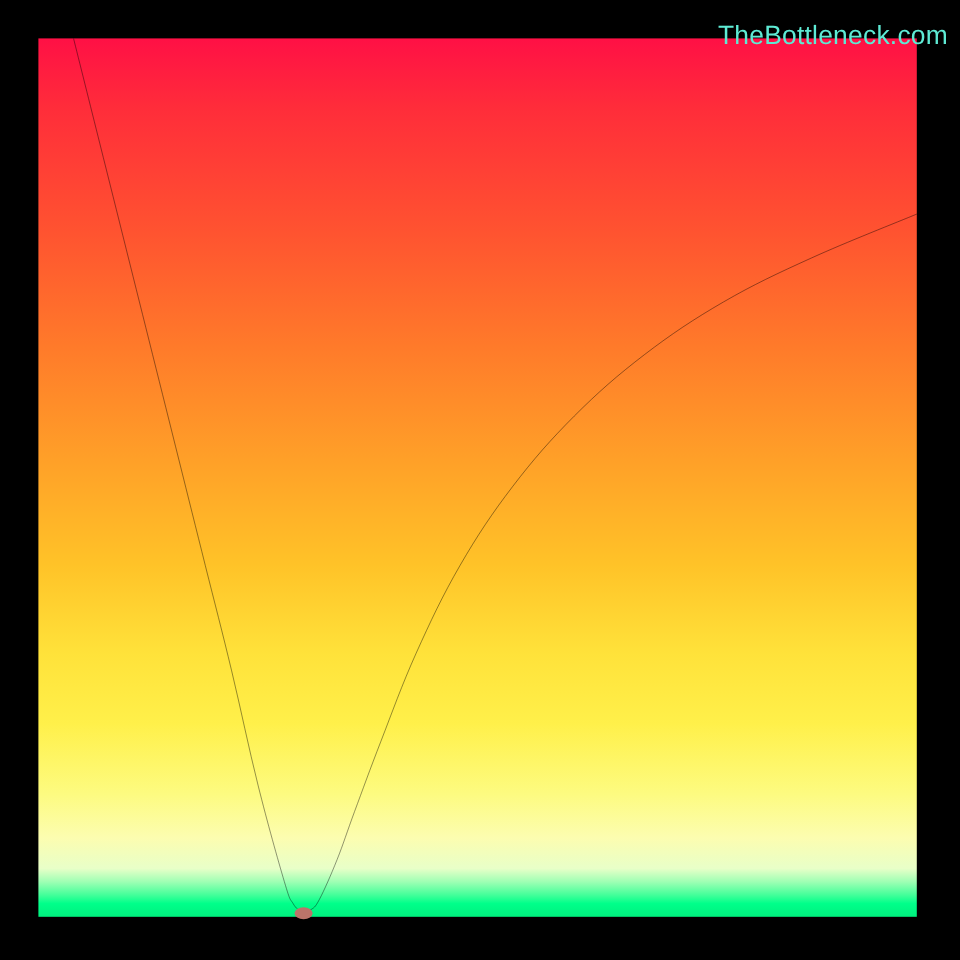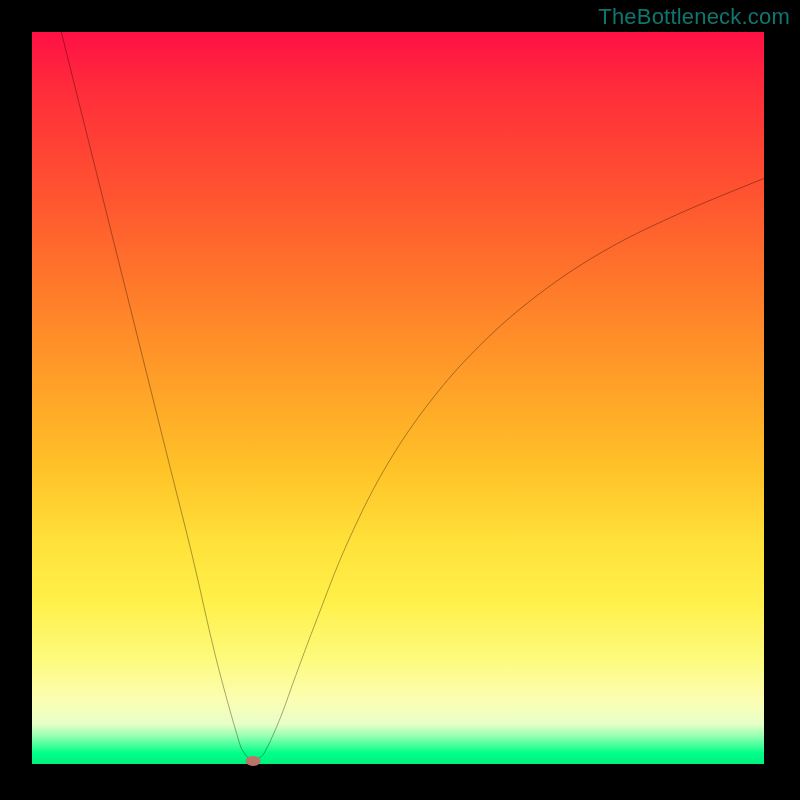--- a/index.html
+++ b/index.html
@@ -54,23 +54,23 @@
   .minimum-dot {
     position: absolute;
     width: 15px;
     height: 10px;
     background: #bb746a;
     border-radius: 50%;
     transform: translate(-50%, -50%);
   }
   .watermark {
     position: absolute;
-    top: 4px;
+    top: 17px;
     right: 10px;
-    color: #0f766e;
+    color: #5eead4;
     font-size: 22px;
     font-weight: 400;
     letter-spacing: 0.2px;
     user-select: none;
   }
 </style>
 </head>
 <body>
 
 <div class="frame">

